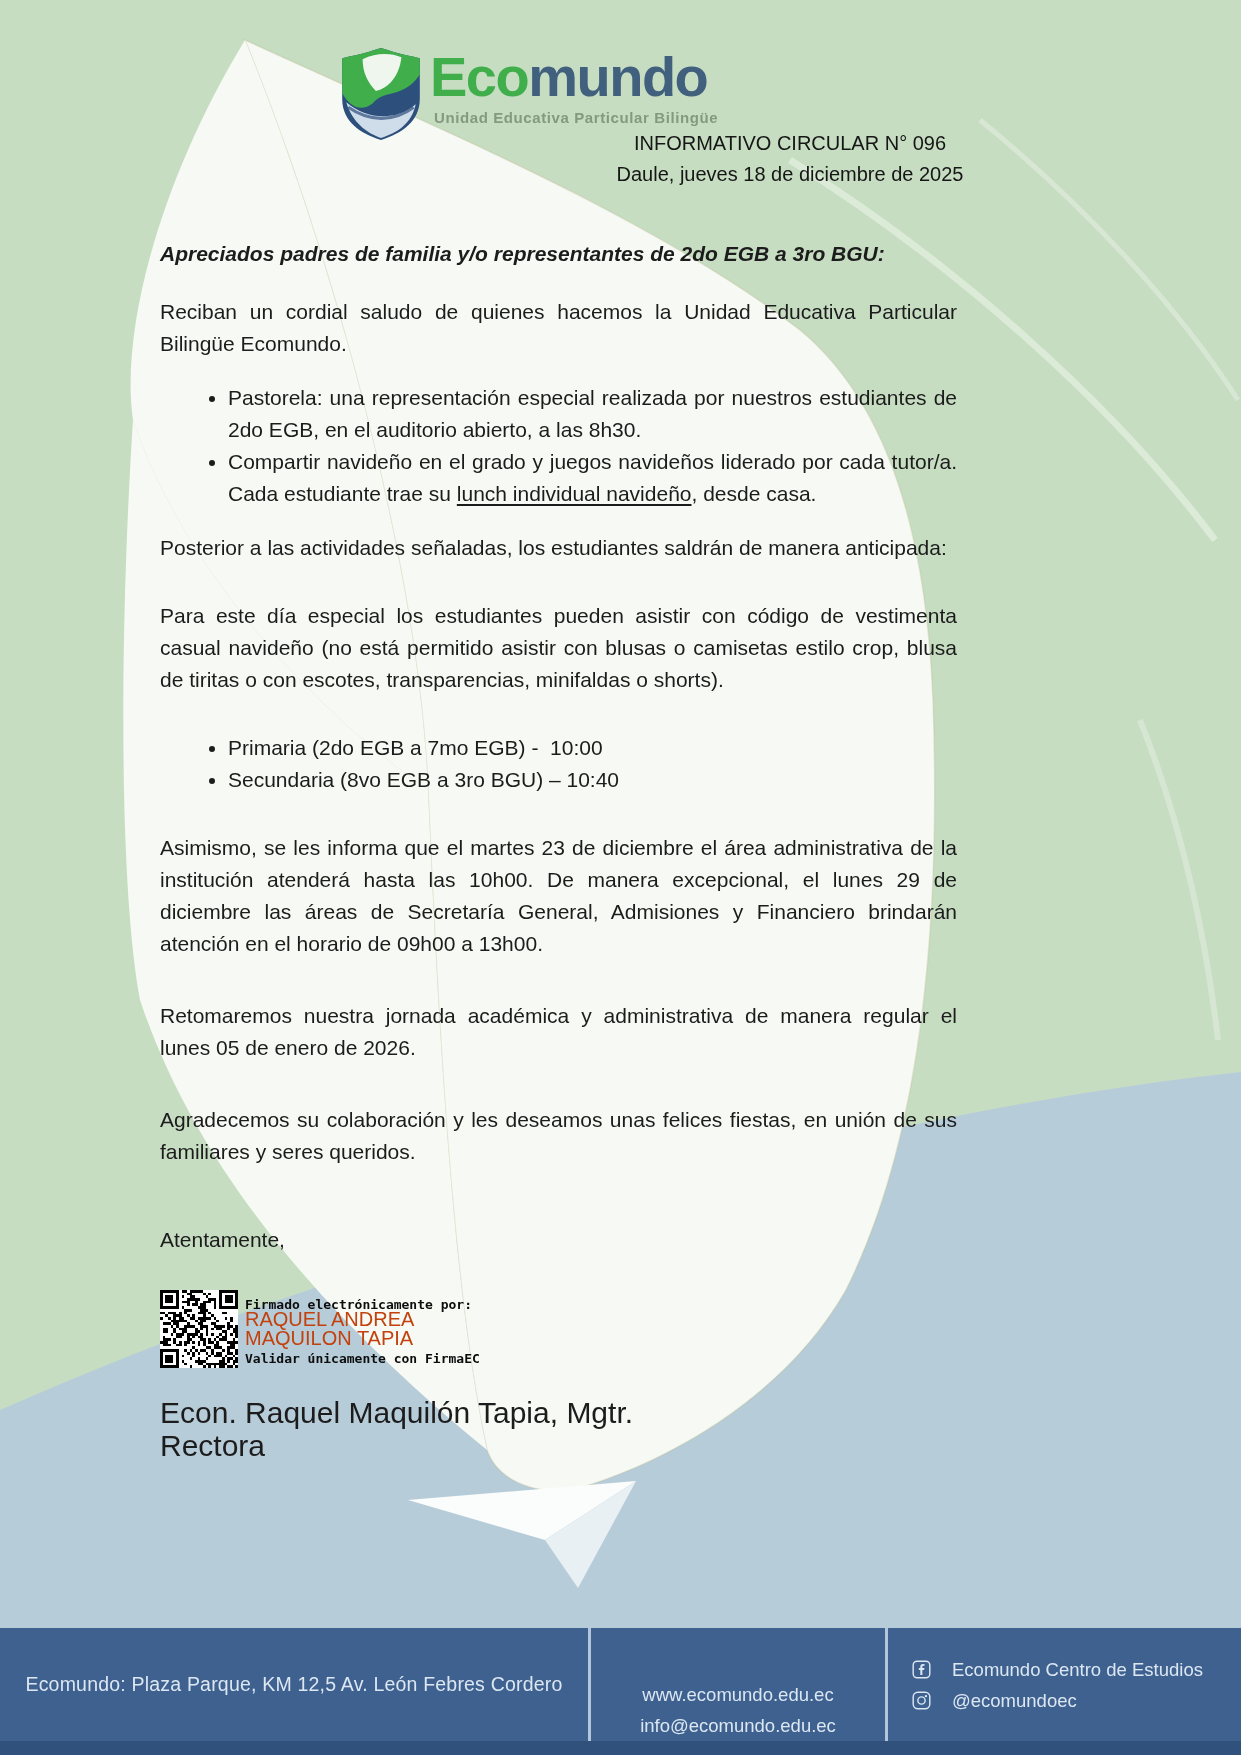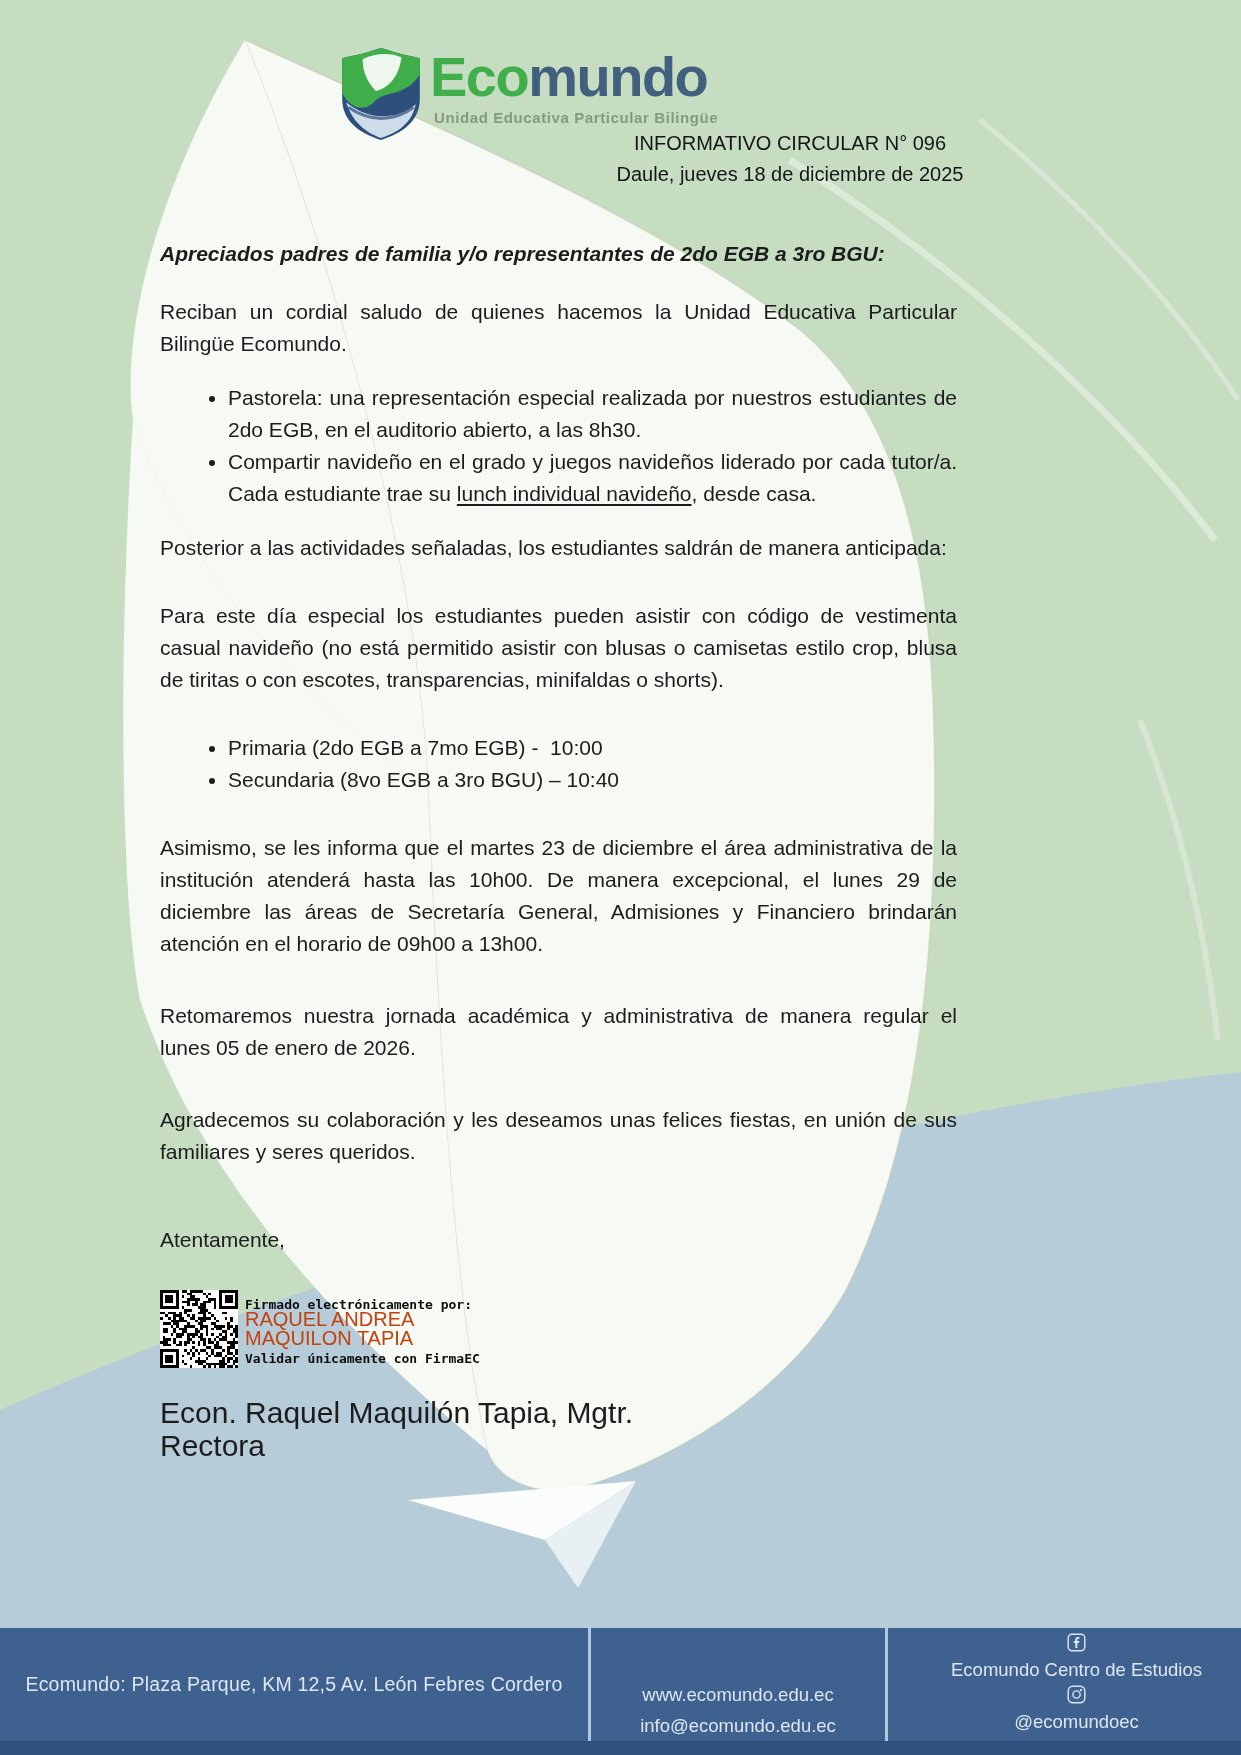--- a/index.html
+++ b/index.html
@@ -52,21 +52,21 @@
   
   .footer-bar{position:absolute;left:0;top:1628px;width:1241px;height:113px;
     background:var(--footer-blue,#3e6190);color:#dce7f2;display:flex;}
   .f-left{width:588px;display:flex;align-items:center;justify-content:center;
     font-size:19.5px;letter-spacing:.2px;}
   .f-mid{width:294px;border-left:3px solid rgba(200,216,234,.85);border-right:3px solid rgba(200,216,234,.85);
     display:flex;flex-direction:column;justify-content:flex-end;align-items:center;
     font-size:18.5px;line-height:31px;}
   .f-right{flex:1;display:flex;flex-direction:column;justify-content:center;
     padding-left:24px;font-size:18.5px;line-height:31px;}
-  .f-row{display:flex;align-items:center;gap:2px;flex-direction:column;}
+  .f-row{display:flex;align-items:center;gap:21px;}
   .soc-icon{width:19px;height:19px;display:inline-block;flex:0 0 auto;}
   .bottom-strip{position:absolute;left:0;top:1741px;width:1241px;height:14px;
     background:var(--footer-strip,#2f517b);}
 </style>
 </head>
 <body>
 
 <div class="page">
 
   <svg class="bg" viewBox="0 0 1241 1755" preserveAspectRatio="none" aria-hidden="true">

